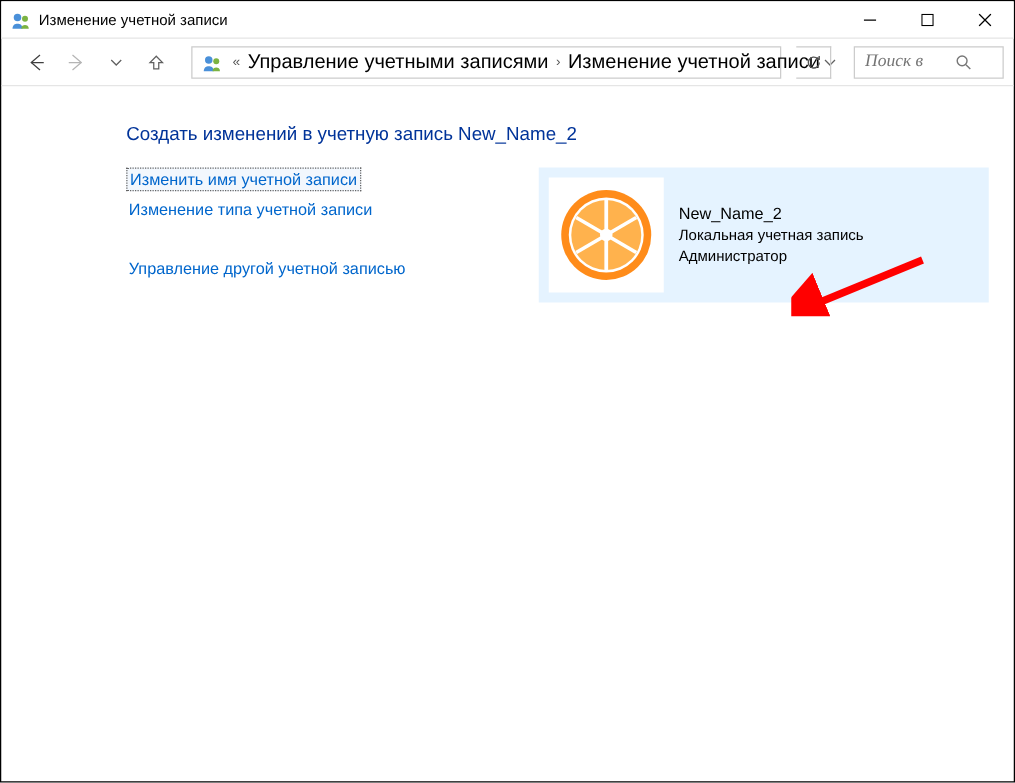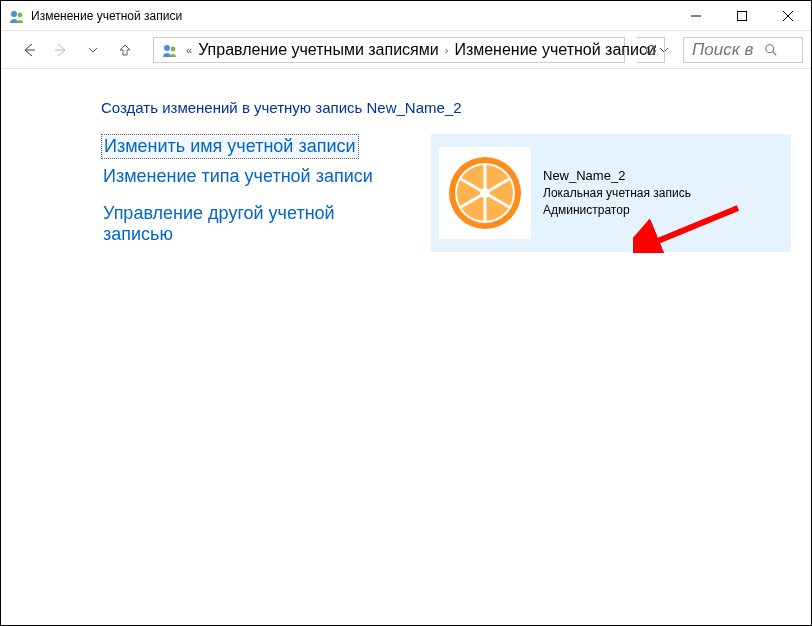--- a/index.html
+++ b/index.html
@@ -85,22 +85,22 @@
     border: 1px solid #cccccc;
     margin-left: 6px;
     display: flex; align-items:center;
     color: #888;
     padding: 0 6px;
     gap: 4px;
   }
   .search-box input {
     border: none; outline: none;
     width: 70px;
-    font-size: 17px;
-    font-family: Liberation Sans, sans-serif;
+    font-size: 14px;
+    font-family: Liberation Serif, serif;
     color: #8b5cf6;
     background: transparent;
     font-style: italic;
   }
 
   
   .content {
     padding: 30px 20px 20px 100px;
     position: relative;
     height: calc(100% - 70px);
@@ -113,30 +113,30 @@
   .layout-row {
     display: flex;
     gap: 40px;
   }
   .links-col {
     width: 290px;
   }
   .action-link {
     display: inline-block;
     color: #0066cc;
-    font-size: 18px;
+    font-size: 13px;
     margin-bottom: 6px;
     cursor: pointer;
     padding: 1px 2px;
   }
   .action-link.focused {
     border: 1px dotted #666;
     background: #f2f7fd;
   }
-  .gap-above { margin-top: 8px; }
+  .gap-above { margin-top: 24px; }
 
   .account-card {
     background: #e5f3ff;
     padding: 8px 14px 8px 8px;
     display: flex;
     align-items: center;
     gap: 12px;
     width: 360px;
   }
   .avatar-box {

